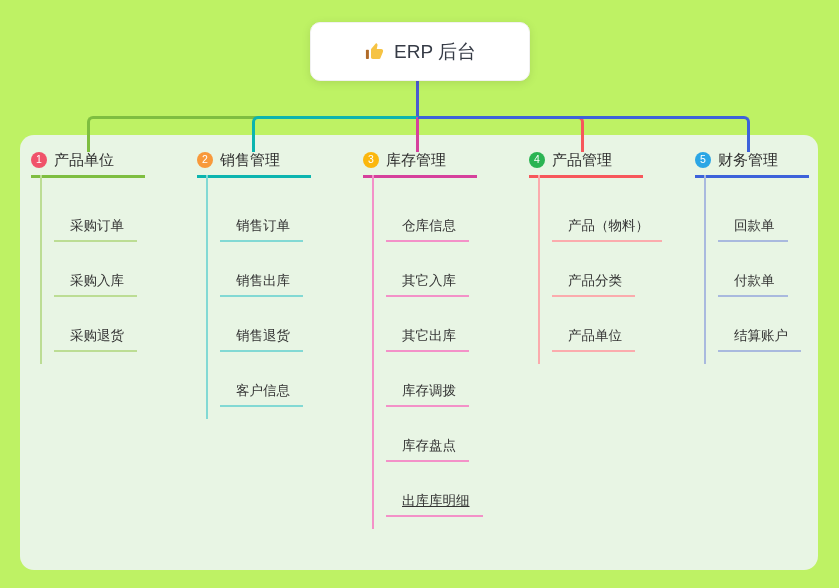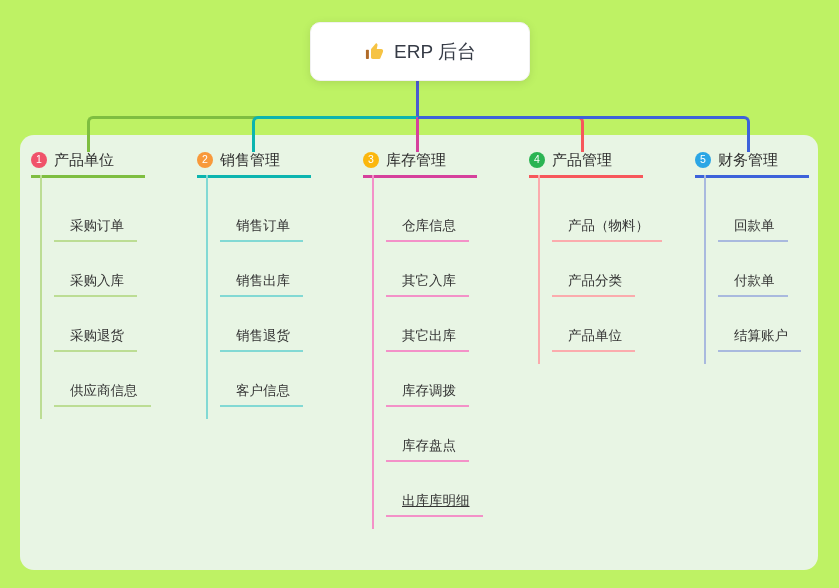--- a/index.html
+++ b/index.html
@@ -69,23 +69,20 @@
     </div>
     <ul style="border-left-color: rgb(188, 221, 148);">
           <li>
             <span style="border-bottom-color: rgb(188, 221, 148);">采购订单</span>
           </li>
           <li>
             <span style="border-bottom-color: rgb(188, 221, 148); text-align: center;">采购入库</span>
           </li>
           <li>
             <span style="border-bottom-color: rgb(188, 221, 148);">采购退货</span>
-          </li>
-          <li>
-            <span style="border-bottom-color: rgb(188, 221, 148);">供应商信息</span>
           </li>
         </ul>
   </div>
 
   <div class="branch" style="left: 197px;">
     <div class="title" style="border-bottom-color: rgb(12, 181, 175);">
       <span class="badge" style="background: rgb(248, 153, 59);">2</span>
       <span class="title-label">销售管理</span>
     </div>
     <ul style="border-left-color: rgb(130, 217, 212);">

